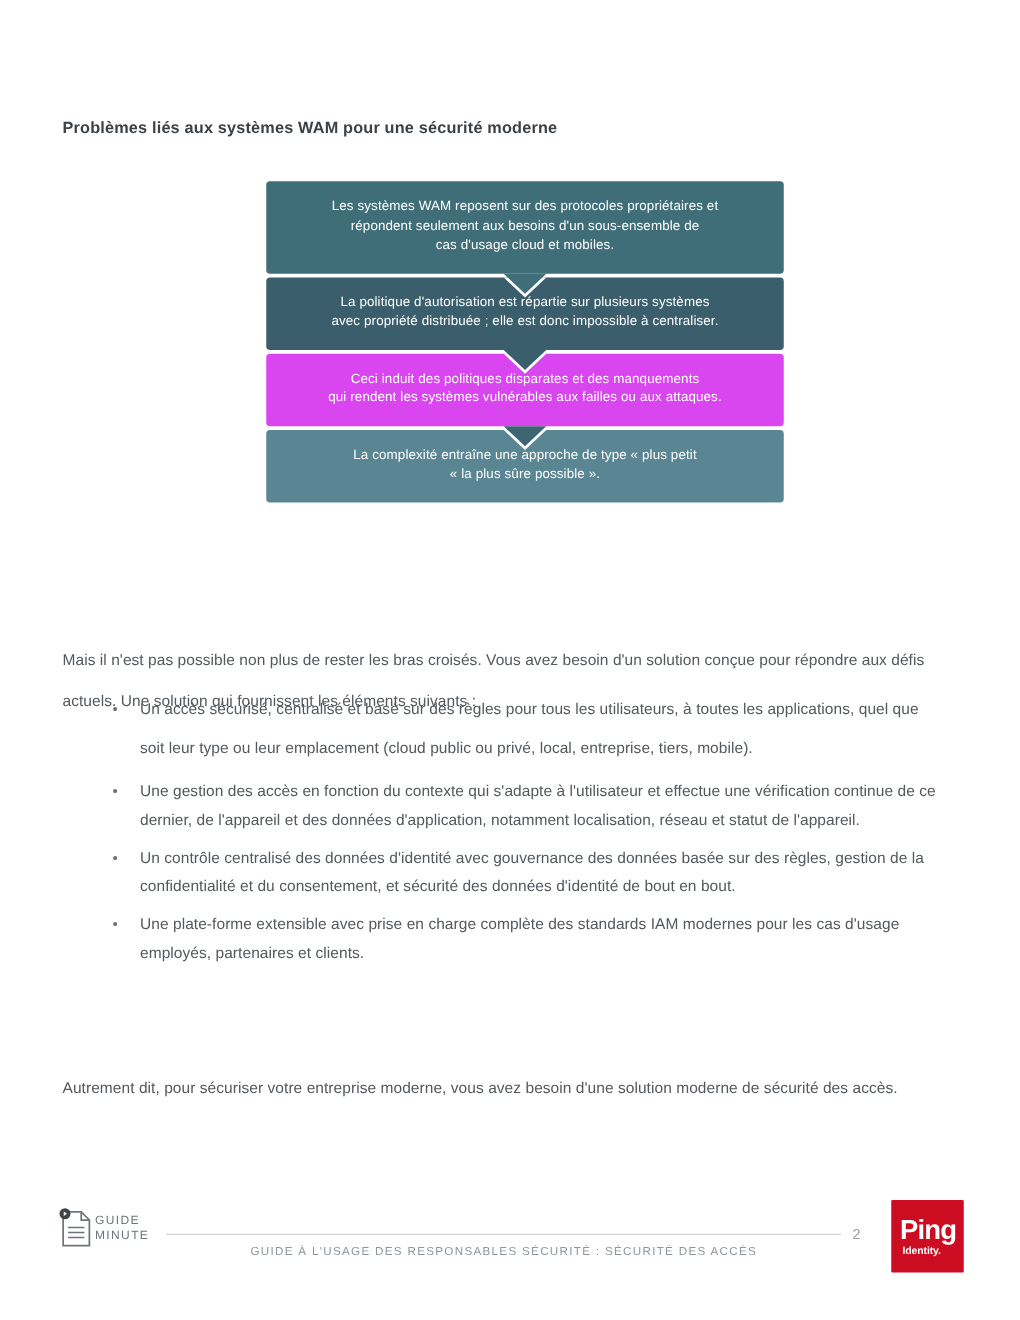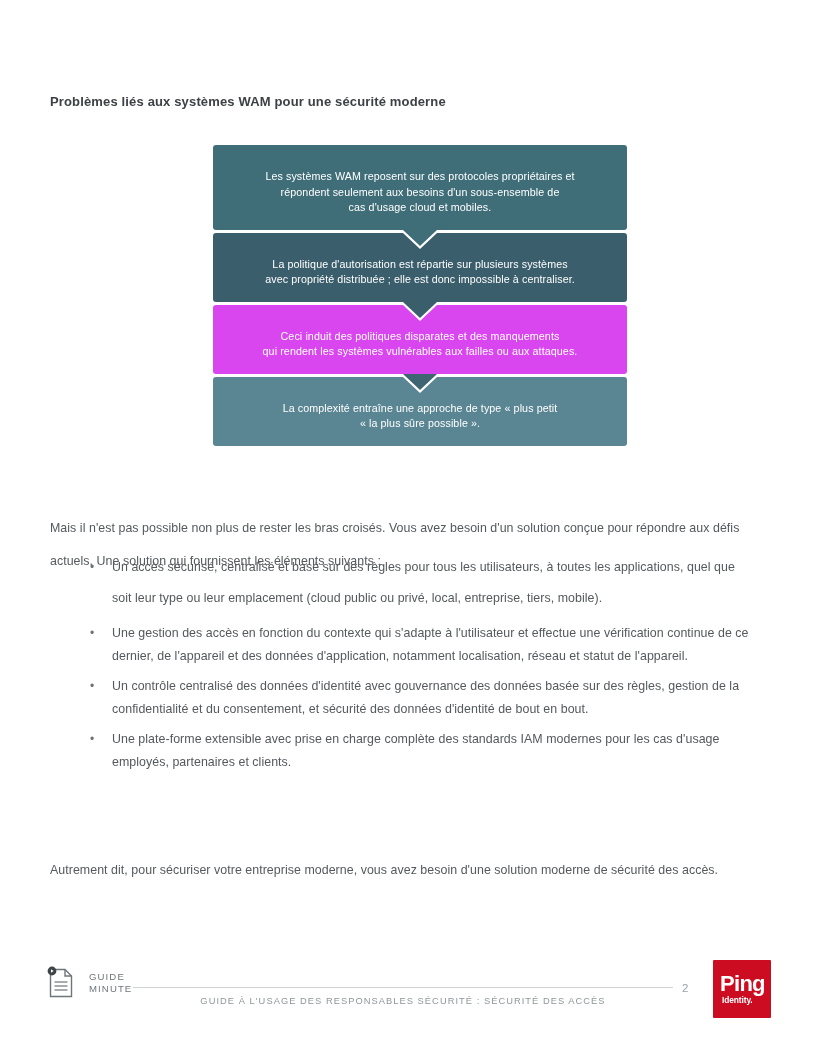--- a/index.html
+++ b/index.html
@@ -43,21 +43,21 @@
     width: 414px;
   }
   .flow-box {
     position: relative;
     border-radius: 3px;
     color: #ffffff;
     text-align: center;
     font-size: 10.7px;
     line-height: 15.5px;
     letter-spacing: 0.1px;
-    padding: 24px 26px 14px 26px;
+    padding: 13px 26px 14px 26px;
     box-sizing: border-box;
     margin-bottom: 3px;
   }
   .flow-box:last-child { margin-bottom: 0; }
 
   
   .flow-box.notched::before {
     content: "";
     position: absolute;
     top: 0px;
@@ -127,21 +127,21 @@
   
   .footer { position: absolute; left: 0; top: 0; width: 816px; height: 1056px; pointer-events: none; }
   .footer > * { pointer-events: auto; }
 
   .guide-minute {
     position: absolute;
     left: 47px;
     top: 966px;
     display: flex;
     align-items: center;
-    gap: 14px;
+    gap: 1px;
   }
   .gm-icon { width: 28px; height: 34px; display: block; }
   .gm-text {
     font-size: 9.6px;
     letter-spacing: 1.1px;
     color: #6f7679;
     line-height: 12.5px;
     text-transform: uppercase;
   }
 

